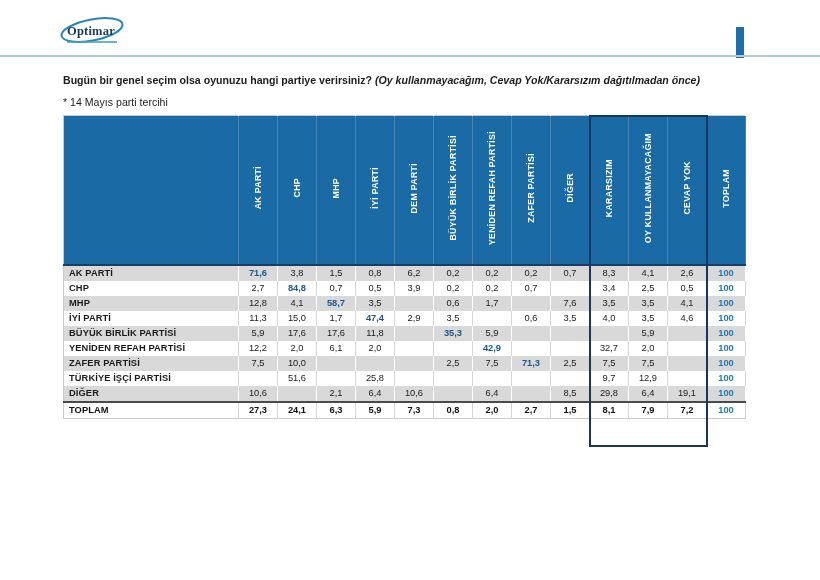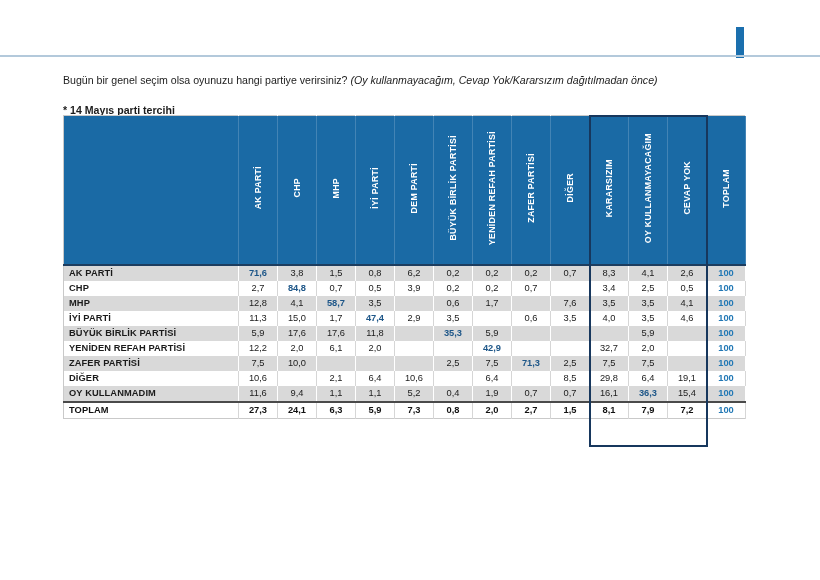--- a/index.html
+++ b/index.html
@@ -15,23 +15,23 @@
   .doc-title{position:absolute;top:34px;right:172px;font-size:11px;font-style:italic;
              font-weight:700;color:#3c3c3c;}
   .accent-bar{position:absolute;left:736px;top:27px;width:8px;height:31px;
               background:var(--accent-bar,#1B6FAE);}
   .header-rule{position:absolute;left:0;top:55px;width:820px;height:2px;
                background:var(--rule,#B3C9DB);}
 
   
   .question{position:absolute;left:63px;top:73px;width:700px;color:#1c1c1c;
             font-size:10.6px;line-height:1.35;}
-  .q-main{font-weight:400;}
-  .q-note{font-weight:400;font-style:italic;}
-  .q-foot{font-weight:700;margin-top:16px;}
+  .q-main{font-weight:700;}
+  .q-note{font-weight:700;font-style:italic;}
+  .q-foot{font-weight:400;margin-top:8px;}
 
   
   .table-wrap{position:absolute;left:63px;top:115px;width:684px;}
   table{border-collapse:collapse;table-layout:fixed;width:682px;border:1px solid #c9c9c9;}
   thead th{background:var(--header-blue,#1A6AA5);height:148px;vertical-align:middle;
            text-align:center;padding:0;border-right:1px solid rgba(255,255,255,0.18);
            border-bottom:2px solid #1d3d5f;}
   th .rot{display:inline-block;writing-mode:vertical-rl;transform:rotate(180deg);
           color:#ffffff;font-size:8.8px;font-weight:700;letter-spacing:0.3px;
           white-space:nowrap;line-height:1;}
@@ -46,20 +46,27 @@
   tr.total-row td.totcol{color:var(--total-blue,#2278B5);}
   .highlight-box{position:absolute;left:526px;top:0;width:119px;height:332px;
                  border:2.5px solid var(--box-navy,#17375D);box-sizing:border-box;
                  pointer-events:none;}
 </style>
 </head>
 <body>
 
 <div class="page">
 
+  <div class="logo">
+    <svg width="72" height="38" viewBox="0 0 72 38">
+      <ellipse cx="35" cy="16" rx="31" ry="10.5" transform="rotate(-11 35 16)" fill="none" stroke="#2a84b7" stroke-width="2"></ellipse>
+    </svg>
+    <span class="logo-text">Optimar</span>
+    <span class="logo-sub"></span>
+  </div>
 
   <div class="accent-bar"></div>
   <div class="header-rule"></div>
 
   <div class="question">
     <div><span class="q-main">Bugün bir genel seçim olsa oyunuzu hangi partiye verirsiniz?</span> <span class="q-note">(Oy kullanmayacağım, Cevap Yok/Kararsızım dağıtılmadan önce)</span></div>
     <div class="q-foot">* 14 Mayıs parti tercihi</div>
   </div>
 
   <div class="table-wrap">
@@ -205,49 +212,49 @@
             <td>2,5</td>
             <td>7,5</td>
             <td class="diag">71,3</td>
             <td>2,5</td>
             <td>7,5</td>
             <td>7,5</td>
             <td></td>
             <td class="totcol">100</td>
           </tr>
           <tr>
+            <td class="lbl">TÜRKİYE İŞÇİ PARTİSİ</td>
+            <td></td>
+            <td>51,6</td>
+            <td></td>
+            <td>25,8</td>
+            <td></td>
+            <td></td>
+            <td></td>
+            <td></td>
+            <td></td>
+            <td>9,7</td>
+            <td>12,9</td>
+            <td></td>
+            <td class="totcol">100</td>
+          </tr>
+          <tr>
             <td class="lbl">DİĞER</td>
             <td>10,6</td>
             <td></td>
             <td>2,1</td>
             <td>6,4</td>
             <td>10,6</td>
             <td></td>
             <td>6,4</td>
             <td></td>
             <td>8,5</td>
             <td>29,8</td>
             <td>6,4</td>
             <td>19,1</td>
-            <td class="totcol">100</td>
-          </tr>
-          <tr>
-            <td class="lbl">OY KULLANMADIM</td>
-            <td>11,6</td>
-            <td>9,4</td>
-            <td>1,1</td>
-            <td>1,1</td>
-            <td>5,2</td>
-            <td>0,4</td>
-            <td>1,9</td>
-            <td>0,7</td>
-            <td>0,7</td>
-            <td>16,1</td>
-            <td class="diag">36,3</td>
-            <td>15,4</td>
             <td class="totcol">100</td>
           </tr>
           <tr class="total-row">
             <td class="lbl">TOPLAM</td>
             <td>27,3</td>
             <td>24,1</td>
             <td>6,3</td>
             <td>5,9</td>
             <td>7,3</td>
             <td>0,8</td>

